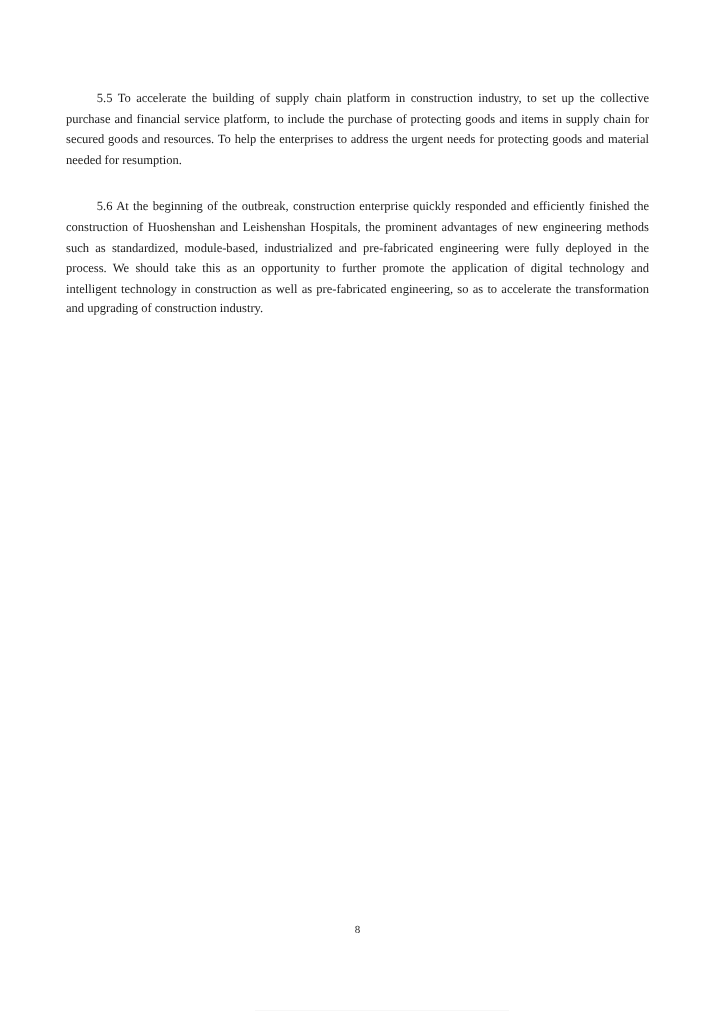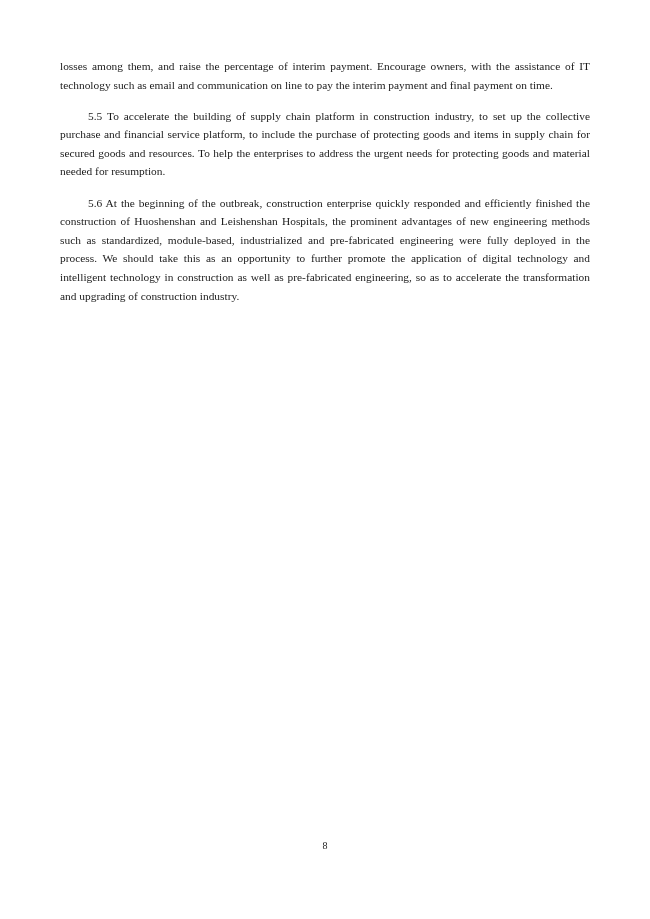--- a/index.html
+++ b/index.html
@@ -29,35 +29,35 @@
     font-size: 11.4px;
     line-height: 18.6px;
     text-align: justify;
     text-justify: inter-word;
     color: #1a1a1a;
     margin: 0 0 12.5px 0;
     hyphens: none;
   }
   .para.indent {
     text-indent: 28px;
+    margin-top: 24px;
   }
   .page-number {
     position: absolute;
     left: 0;
     right: 0;
     top: 840px;
     text-align: center;
     font-size: 10px;
     color: #1a1a1a;
     font-family: "Liberation Serif", serif;
   }
 </style>
 </head>
 <body>
 
 <div class="page">
   <div class="content">
-    <p class="para">losses among them, and raise the percentage of interim payment. Encourage owners, with the assistance of IT technology such as email and communication on line to pay the interim payment and final payment on time.</p>
     <p class="para indent">5.5 To accelerate the building of supply chain platform in construction industry, to set up the collective purchase and financial service platform, to include the purchase of protecting goods and items in supply chain for secured goods and resources. To help the enterprises to address the urgent needs for protecting goods and material needed for resumption.</p>
     <p class="para indent">5.6 At the beginning of the outbreak, construction enterprise quickly responded and efficiently finished the construction of Huoshenshan and Leishenshan Hospitals, the prominent advantages of new engineering methods such as standardized, module-based, industrialized and pre-fabricated engineering were fully deployed in the process. We should take this as an opportunity to further promote the application of digital technology and intelligent technology in construction as well as pre-fabricated engineering, so as to accelerate the transformation and upgrading of construction industry.</p>
   </div>
   <div class="page-number">8</div>
 </div>
 
 </body></html>

